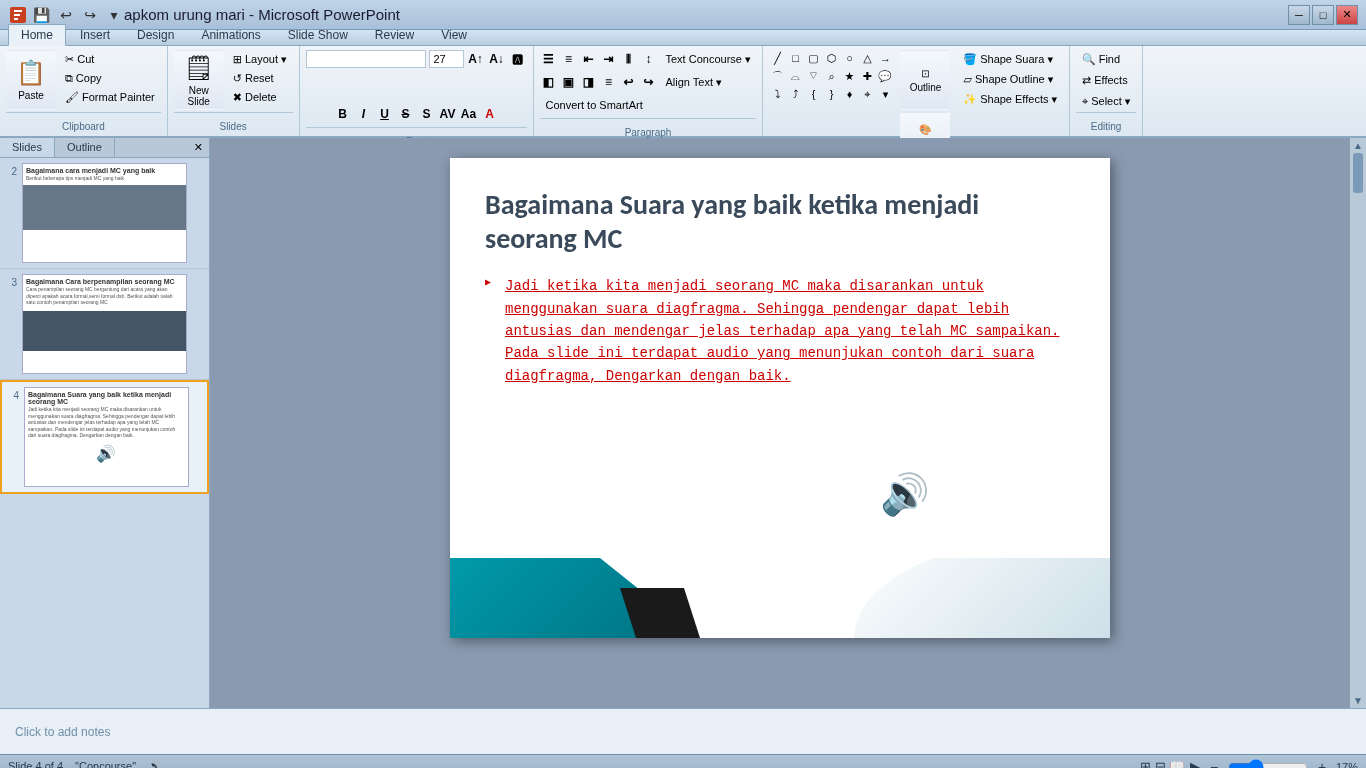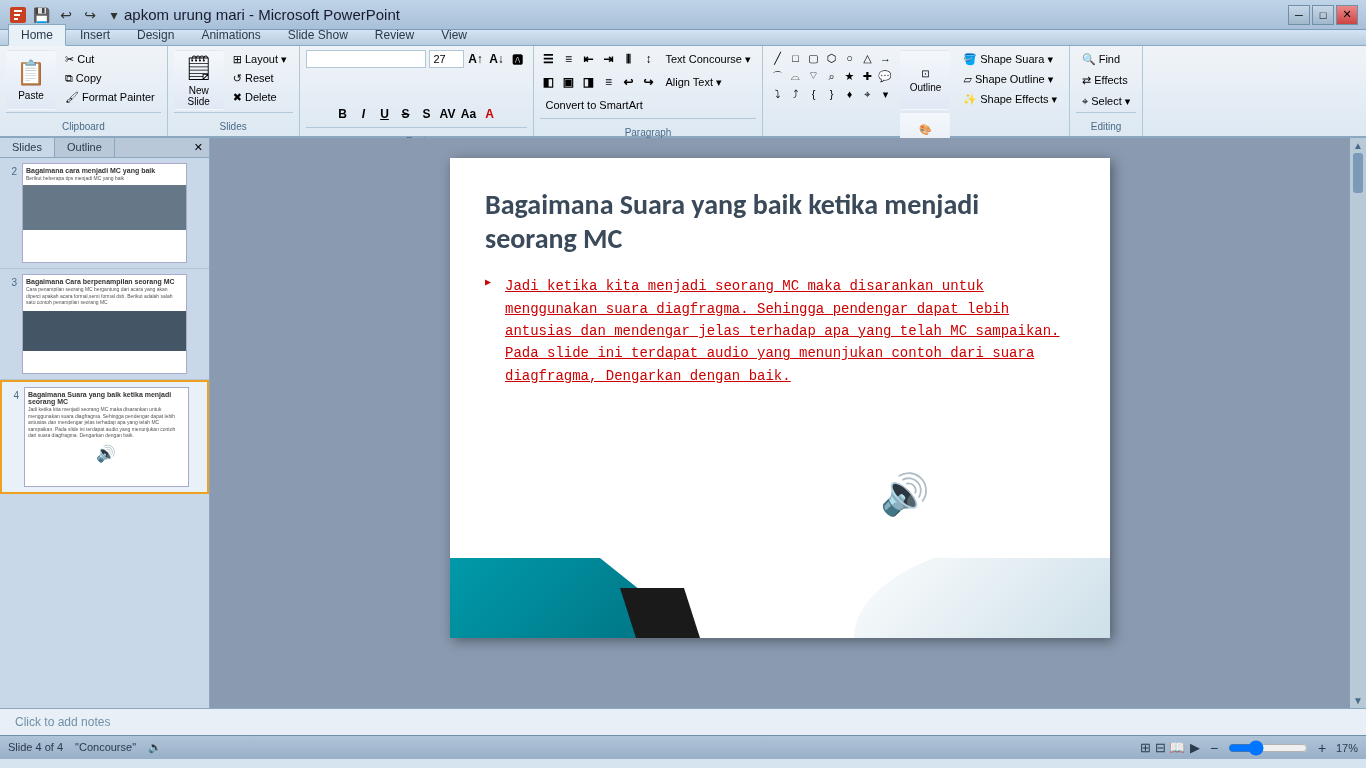--- a/index.html
+++ b/index.html
@@ -160,21 +160,21 @@
       content: '▶'; position: absolute; left: 0; top: 0; 
       color: #cc0000; font-size: 10px;
     }
     .audio-icon {
       position: absolute; right: 180px; bottom: 120px;
       font-size: 40px; color: #c8a020;
     }
 
     
     #notes-bar {
-      height: 27px; background: #e8eff6; border-top: 1px solid #8aa8c0;
+      height: 46px; background: #e8eff6; border-top: 1px solid #8aa8c0;
       display: flex; align-items: center; padding: 0 15px;
       font-size: 12px; color: #7090a8; cursor: text;
     }
 
     
     #statusbar {
       height: 24px; background: linear-gradient(to bottom, #b0c4d8, #98b0c8);
       display: flex; align-items: center; padding: 0 8px;
       font-size: 11px; color: #2a3a4a; justify-content: space-between;
       border-top: 1px solid #7090a8;

